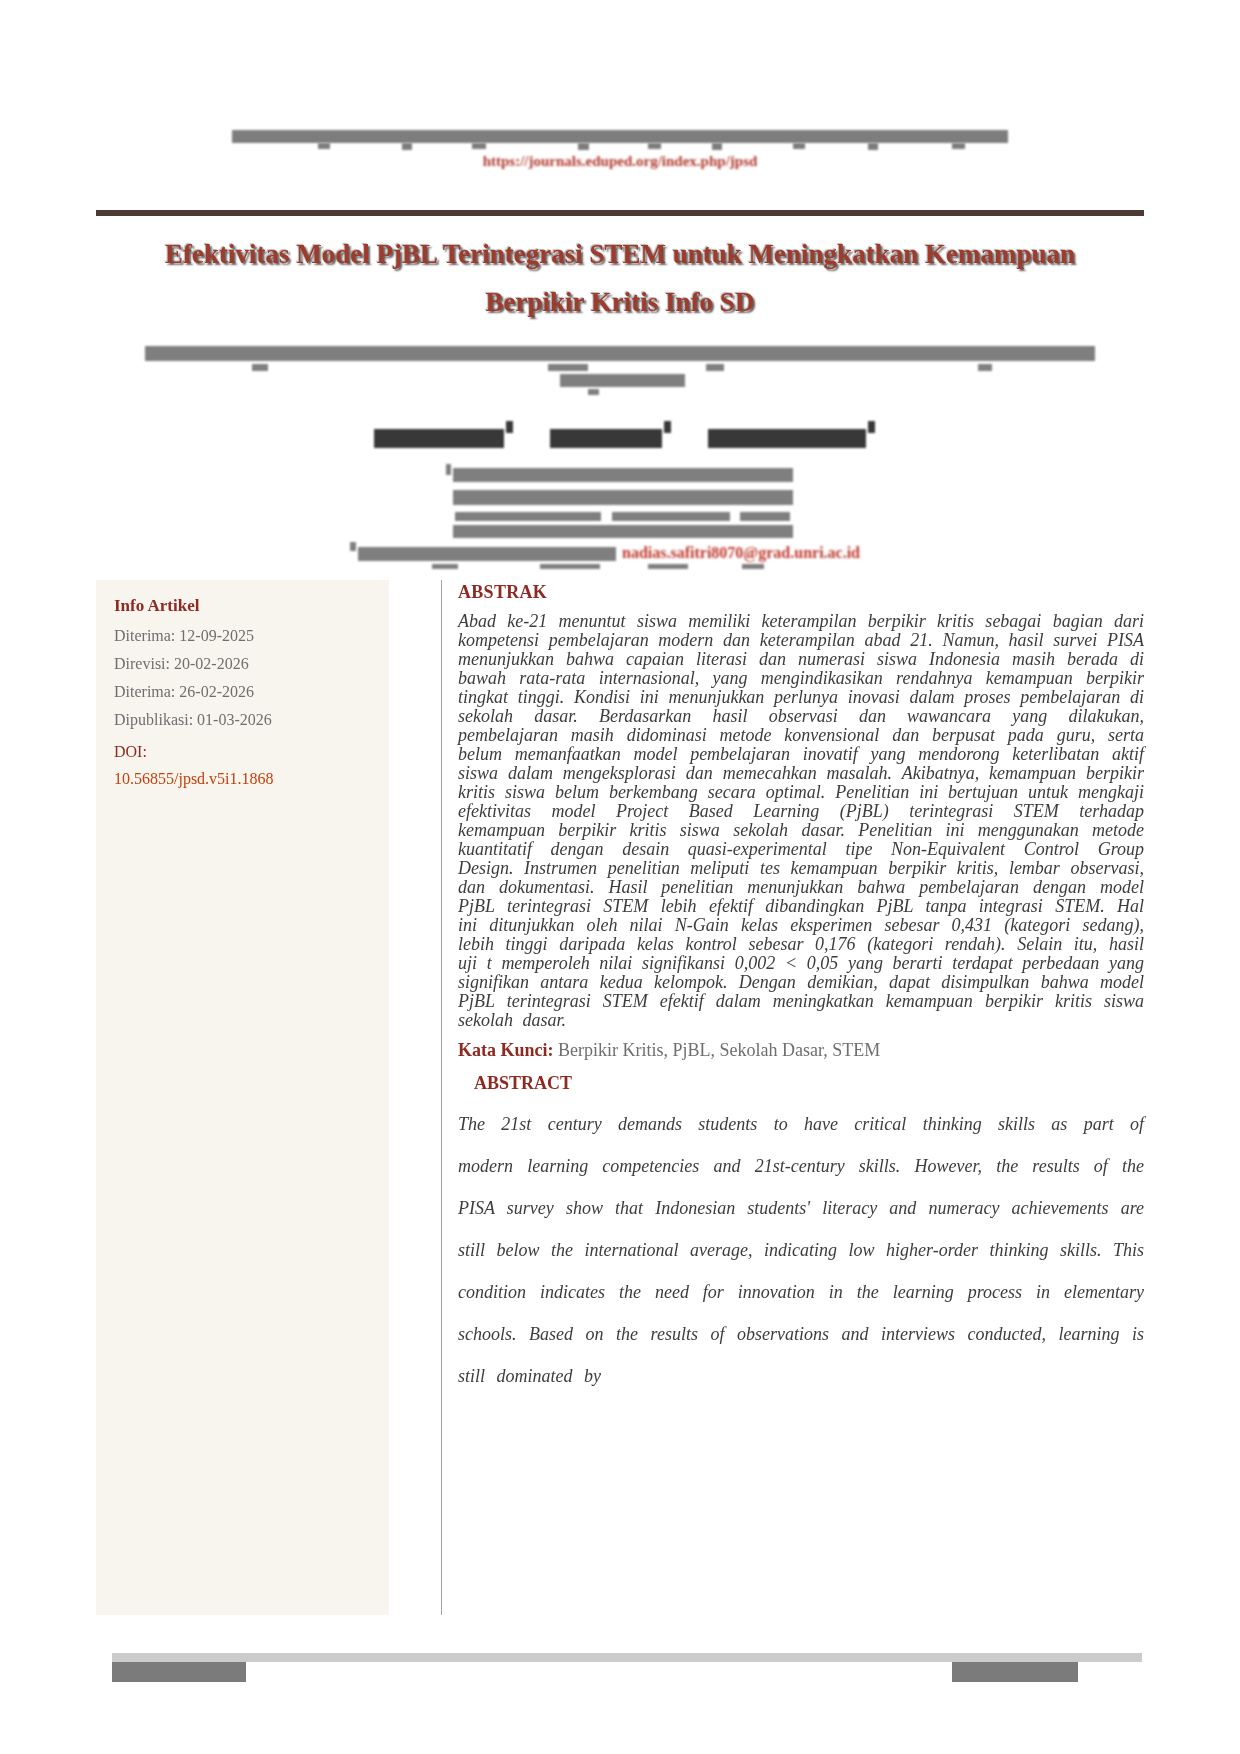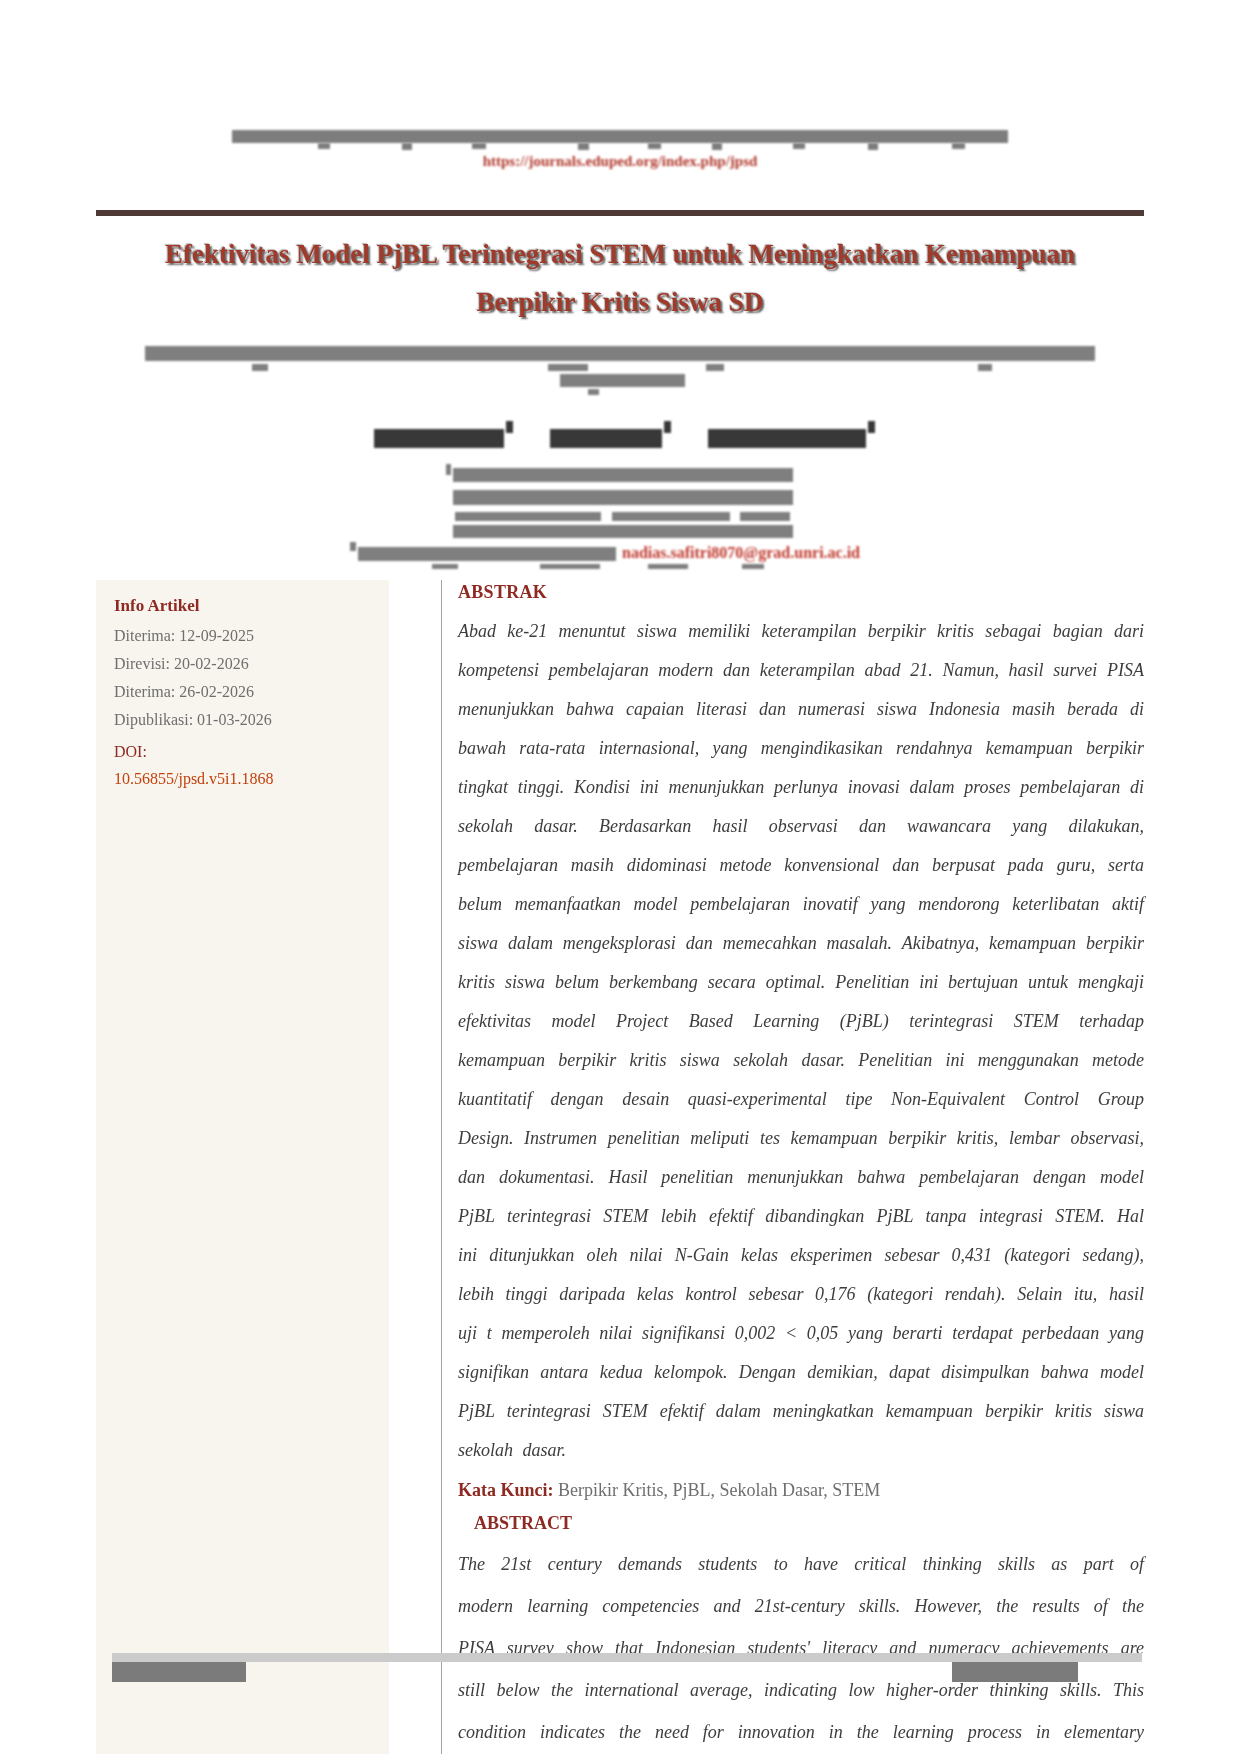--- a/index.html
+++ b/index.html
@@ -48,21 +48,21 @@
   
   .columns { display:flex; margin:10px 96px 0; min-height:1035px; align-items:stretch; }
   .info-panel { width:293px; background:#f8f4ee; padding:16px 18px; }
   .info-heading { font-size:17px; font-weight:bold; color:#8e2a22; margin-bottom:11px; }
   .info-item { font-size:16px; color:#6f6f6f; margin-bottom:10px; }
   .doi-label { font-size:16px; font-weight:normal; color:#8e2a22; margin:14px 0 9px; }
   .doi-link { font-size:16px; color:#c2410c; text-decoration:none; }
   .main-col { flex:1; margin-left:52px; border-left:1px solid #a3a3a3; padding-left:16px; padding-top:2px; }
   .abs-heading { font-size:18px; font-weight:bold; color:#8e2a22; letter-spacing:0.3px; margin-bottom:9px; }
   .abs-body {
-    font-style:italic; text-align:justify; font-size:18px; line-height:39px;
+    font-style:italic; text-align:justify; font-size:18px; line-height:19px;
     color:#3d3d3d; word-spacing:5px;
   }
   .keywords { margin-top:10px; font-size:18px; }
   .kw-label { font-weight:bold; color:#8e2a22; }
   .kw-value { color:#6f6f6f; }
   .abs-heading-en { font-size:18px; font-weight:bold; color:#8e2a22; margin:12px 16px 9px; }
   .abs-body-en {
     font-style:italic; text-align:justify; font-size:18px; line-height:42px;
     color:#3d3d3d; word-spacing:7px;
   }
@@ -88,21 +88,21 @@
       <div class="tk" style="left:868px;top:17px;width:10px;height:7px;"></div>
       <div class="tk" style="left:952px;top:17px;width:13px;height:6px;"></div>
     </div>
     <a href="#" class="journal-url">https://journals.eduped.org/index.php/jpsd</a>
   </div>
 
   <div class="rule"></div>
 
   <h1 class="title">
     <div>Efektivitas Model PjBL Terintegrasi STEM untuk Meningkatkan Kemampuan</div>
-    <div>Berpikir Kritis Siswa SD</div>
+    <div>Berpikir Kritis Info SD</div>
   </h1>
 
   <div class="title-en">
     <div class="gline" style="left:145px;top:6px;width:950px;height:15px;"></div>
     <div class="gline" style="left:252px;top:24px;width:16px;height:7px;"></div>
     <div class="gline" style="left:548px;top:24px;width:40px;height:7px;"></div>
     <div class="gline" style="left:706px;top:24px;width:18px;height:7px;"></div>
     <div class="gline" style="left:978px;top:24px;width:14px;height:7px;"></div>
     <div class="gline" style="left:560px;top:34px;width:125px;height:13px;"></div>
     <div class="gline" style="left:588px;top:49px;width:11px;height:6px;"></div>

